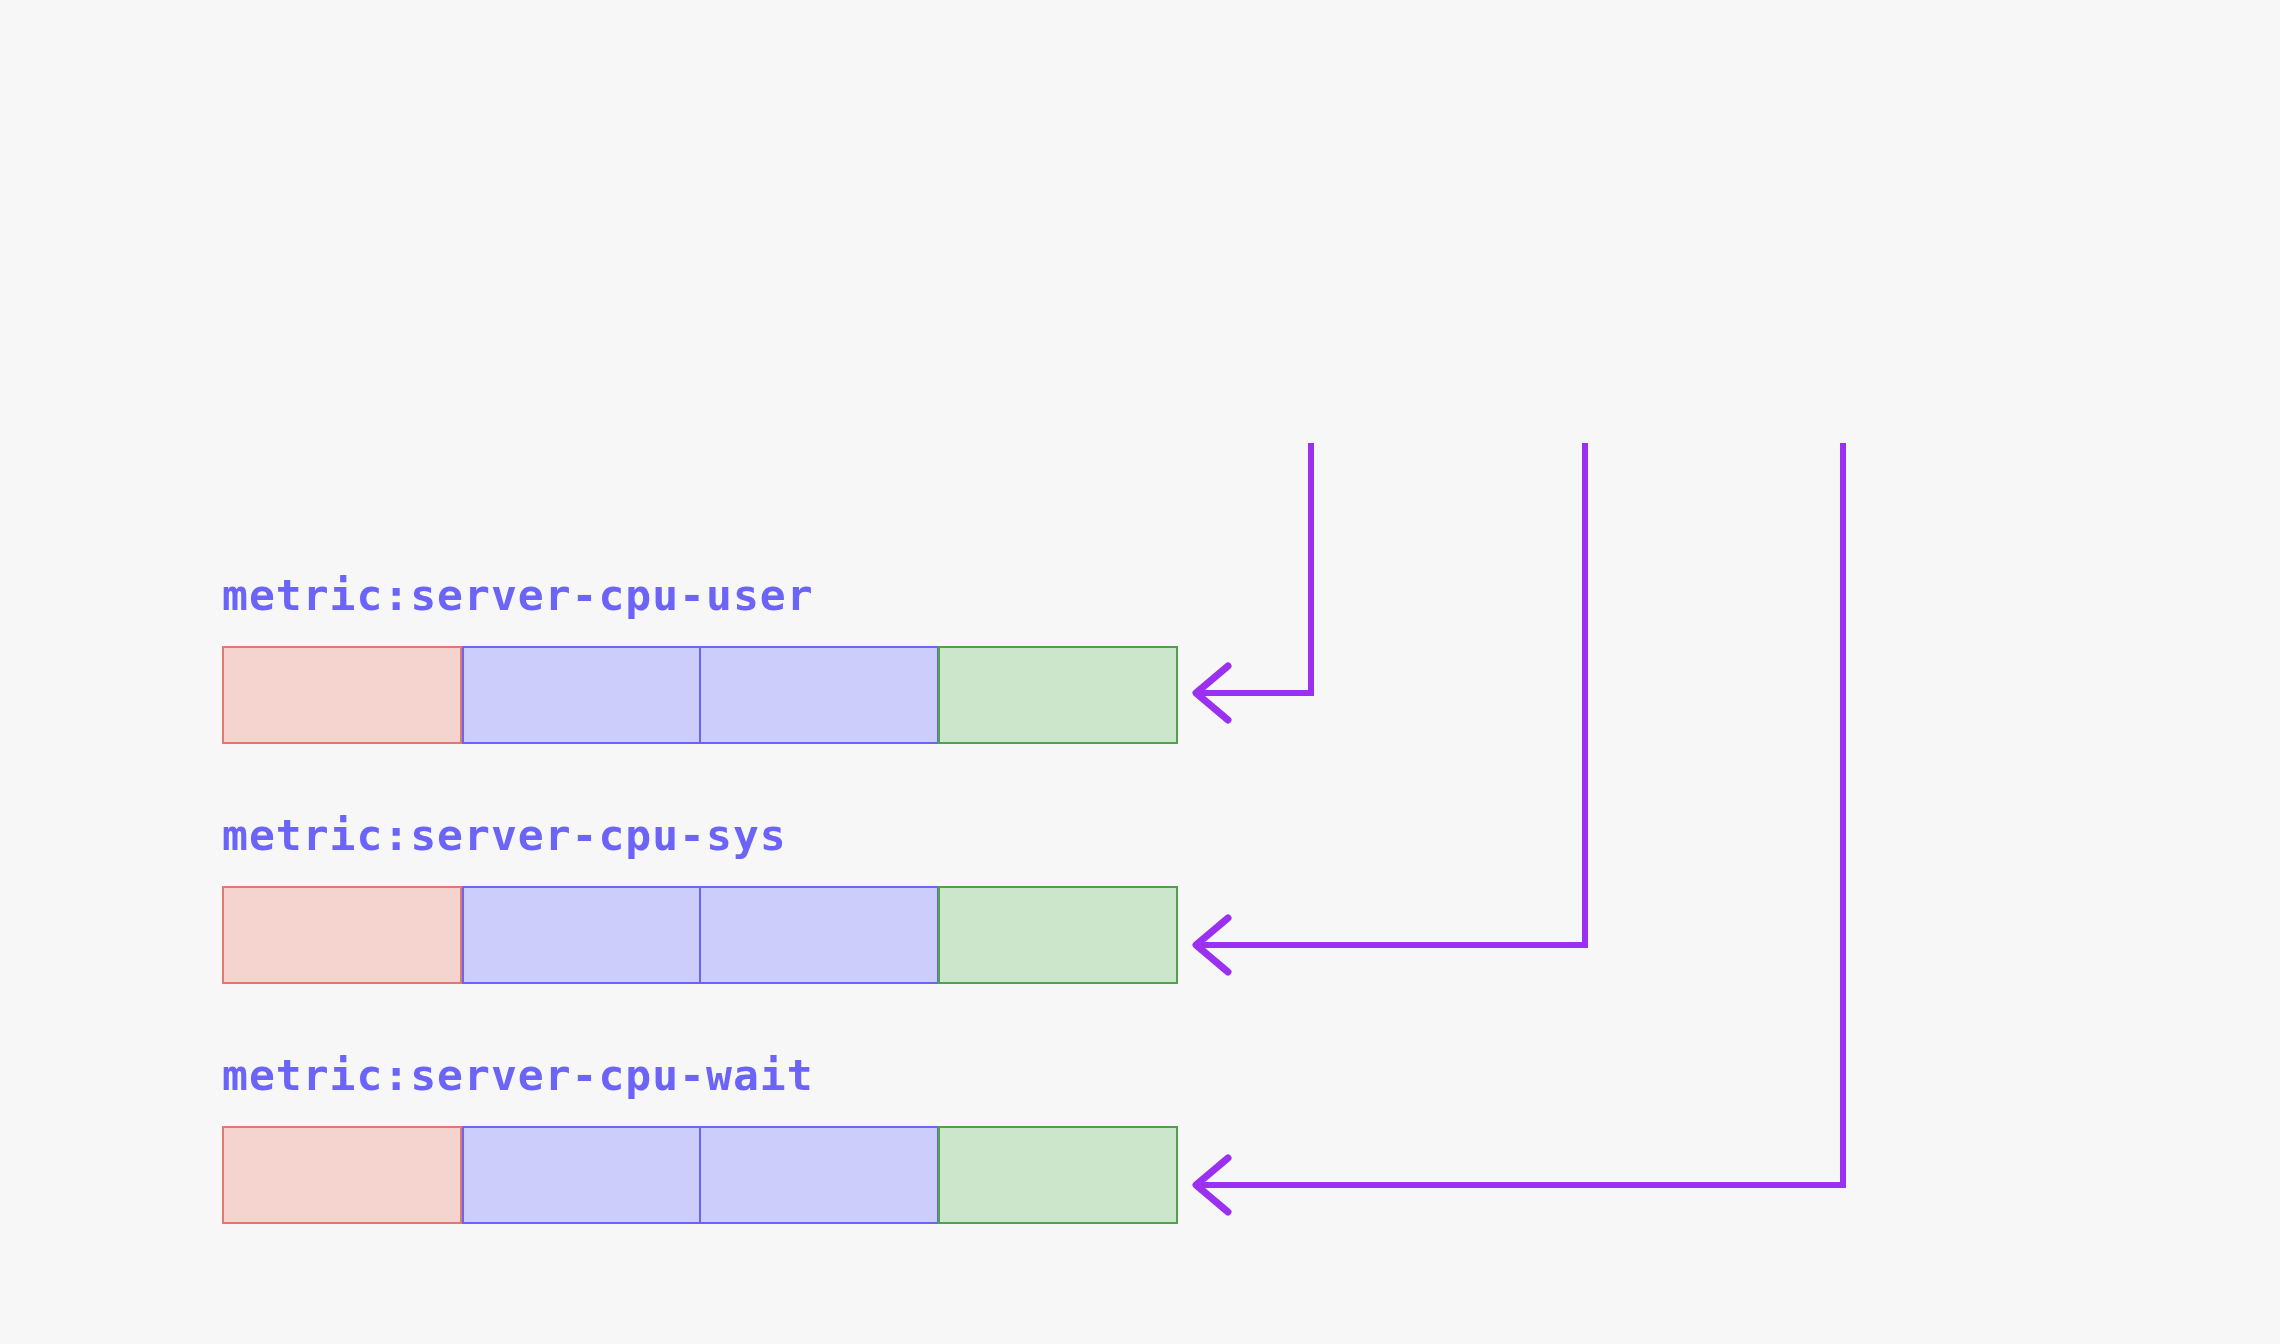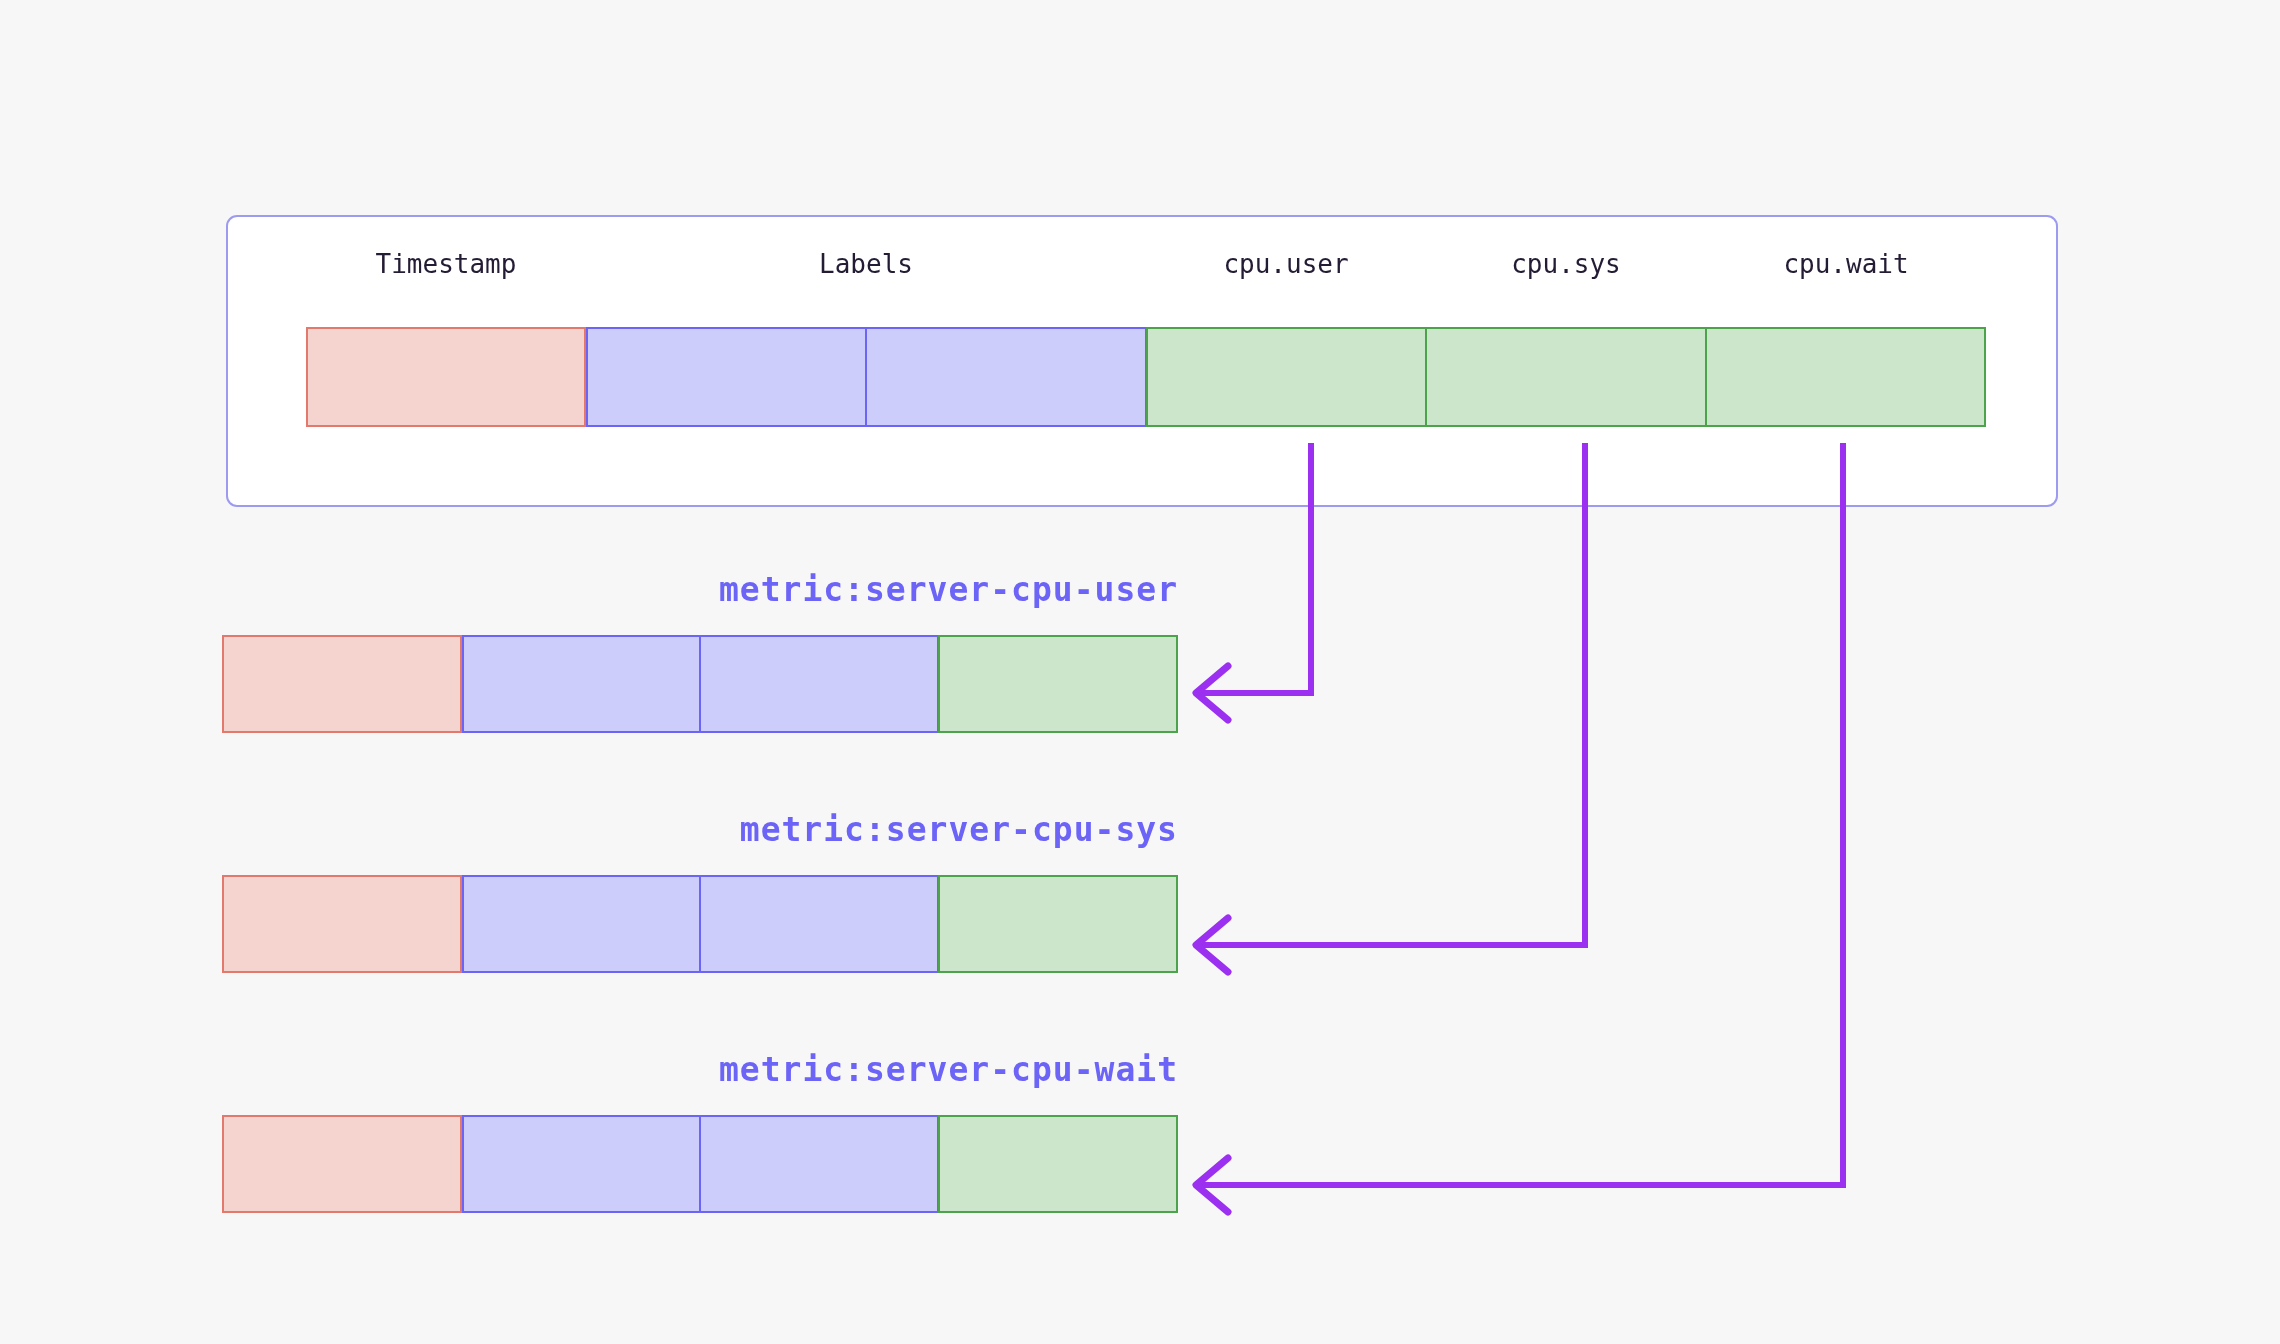--- a/index.html
+++ b/index.html
@@ -102,28 +102,27 @@
   }
   .cell.val.first { border-left-width: 2px; }
   .cell.val.last  { border-right-width: 2px; }
 
   
   .metric-block {
     position: absolute;
     left: 222px;
   }
   .metric-title {
-    font-size: 33px;
+    font-size: 43px;
     font-weight: bold;
     letter-spacing: 1px;
     color: #6C63F7;
     white-space: pre;
     margin: 0 0 26px 0;
     padding: 0;
-    text-align: right;
   }
   .metric-row {
     display: flex;
     height: 98px;
     width: 956px;
   }
   .mcell {
     box-sizing: border-box;
     height: 98px;
   }
@@ -145,40 +144,20 @@
     border: 2px solid #4CA34C;
     width: 240px;
   }
 </style>
 </head>
 <body>
 
 <div id="stage">
 
 
-  <div class="table-card">
-
-    <div class="header-row">
-      <div class="col-header" style="left:78px;  width:280px;">Timestamp</div>
-      <div class="col-header" style="left:358px; width:560px;">Labels</div>
-      <div class="col-header" style="left:918px; width:280px;">cpu.user</div>
-      <div class="col-header" style="left:1198px; width:280px;">cpu.sys</div>
-      <div class="col-header" style="left:1478px; width:280px;">cpu.wait</div>
-    </div>
-
-    <div class="table-cells">
-      <div class="cell ts" style="width:280px;"></div>
-      <div class="cell lab first" style="width:280px;"></div>
-      <div class="cell lab" style="width:280px;"></div>
-      <div class="cell val first" style="width:280px;"></div>
-      <div class="cell val" style="width:280px;"></div>
-      <div class="cell val last" style="width:280px;"></div>
-    </div>
-
-  </div>
 
   <div class="metric-block" style="top:570px;">
     <div class="metric-title">metric:server-cpu-user</div>
     <div class="metric-row">
       <div class="mcell ts"></div>
       <div class="mcell lab first"></div>
       <div class="mcell lab"></div>
       <div class="mcell val"></div>
     </div>
   </div>

